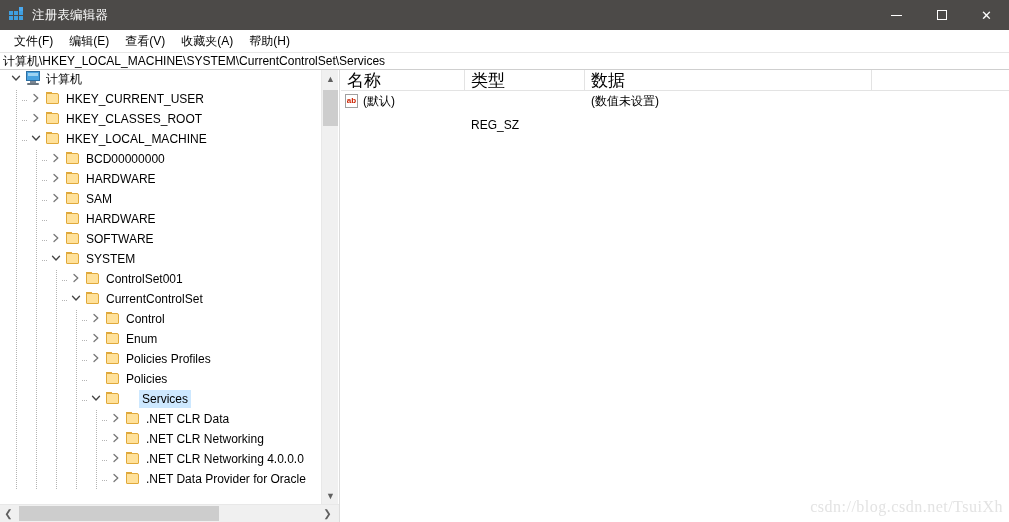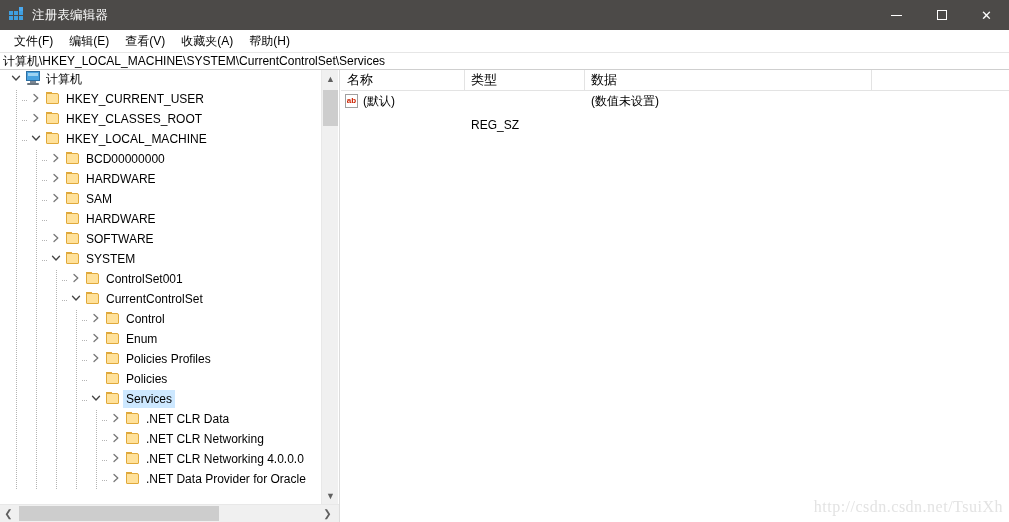--- a/index.html
+++ b/index.html
@@ -162,20 +162,21 @@
     position: relative;
   }
   .tree-label {
     font-size: 12px;
     color: #000000;
     padding: 1px 3px 1px 3px;
     line-height: 16px;
   }
   .tree-row.selected .tree-label {
     background: #cde8ff;
+    margin-left: 16px;
   }
   .chev {
     width: 16px; height: 16px;
     flex: 0 0 auto;
     display: flex;
     align-items: center;
     justify-content: center;
   }
   .chev svg { display: block; }
   .spacer { flex: 0 0 auto; }
@@ -317,21 +318,21 @@
     background: #ffffff;
     border-bottom: 1px solid #e3e3e3;
     box-sizing: border-box;
   }
   .col-head {
     position: absolute;
     top: 0;
     height: 20px;
     display: flex;
     align-items: center;
-    font-size: 13px;
+    font-size: 17px;
     color: #000000;
     padding-left: 6px;
     box-sizing: border-box;
     border-right: 1px solid #e3e3e3;
     white-space: nowrap;
   }
   .list-rows {
     position: relative;
   }
   .list-row {
@@ -854,14 +855,14 @@
               <span>(默认)</span>
             </div>
             <div class="cell" style="left: 130px; margin-top: 24px;">REG_SZ</div>
             <div class="cell" style="left: 250px;">(数值未设置)</div>
           </div>
         </div>
     </div>
 
   </div>
 
-  <div class="watermark">http://csdn.csdn.net/TsuiXh</div>
+  <div class="watermark">csdn://blog.csdn.net/TsuiXh</div>
 </div>
 
 </body></html>

